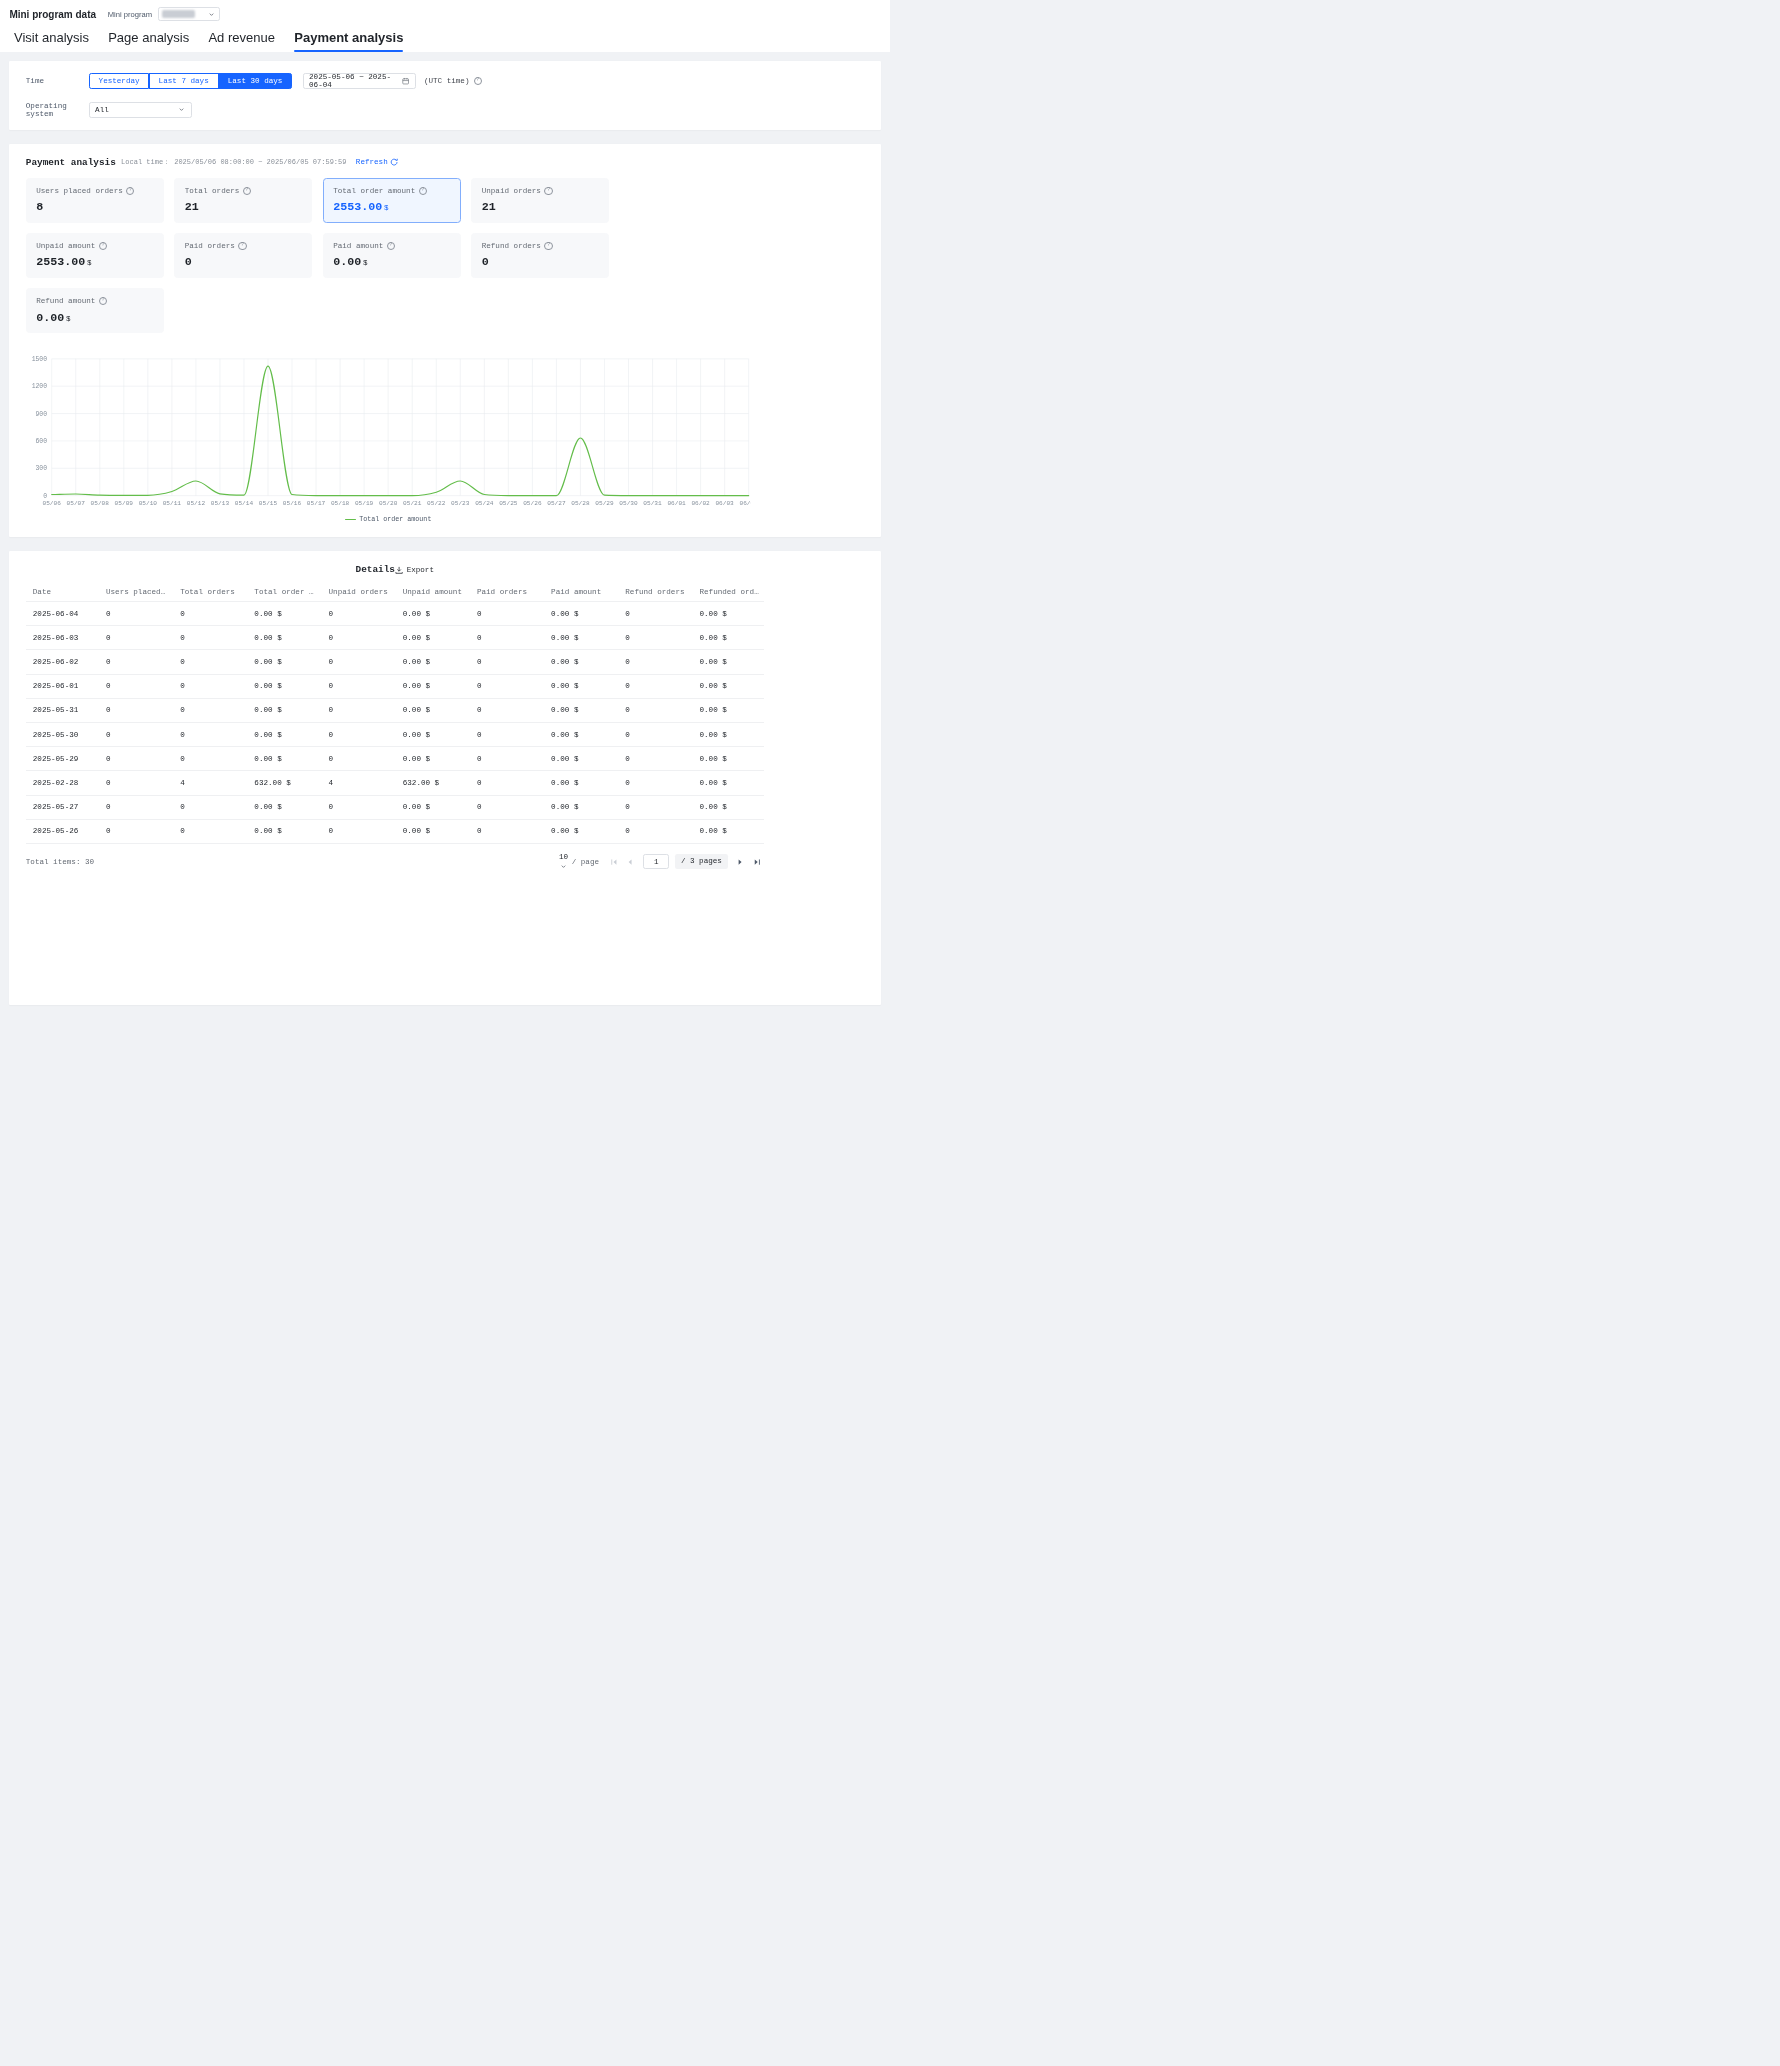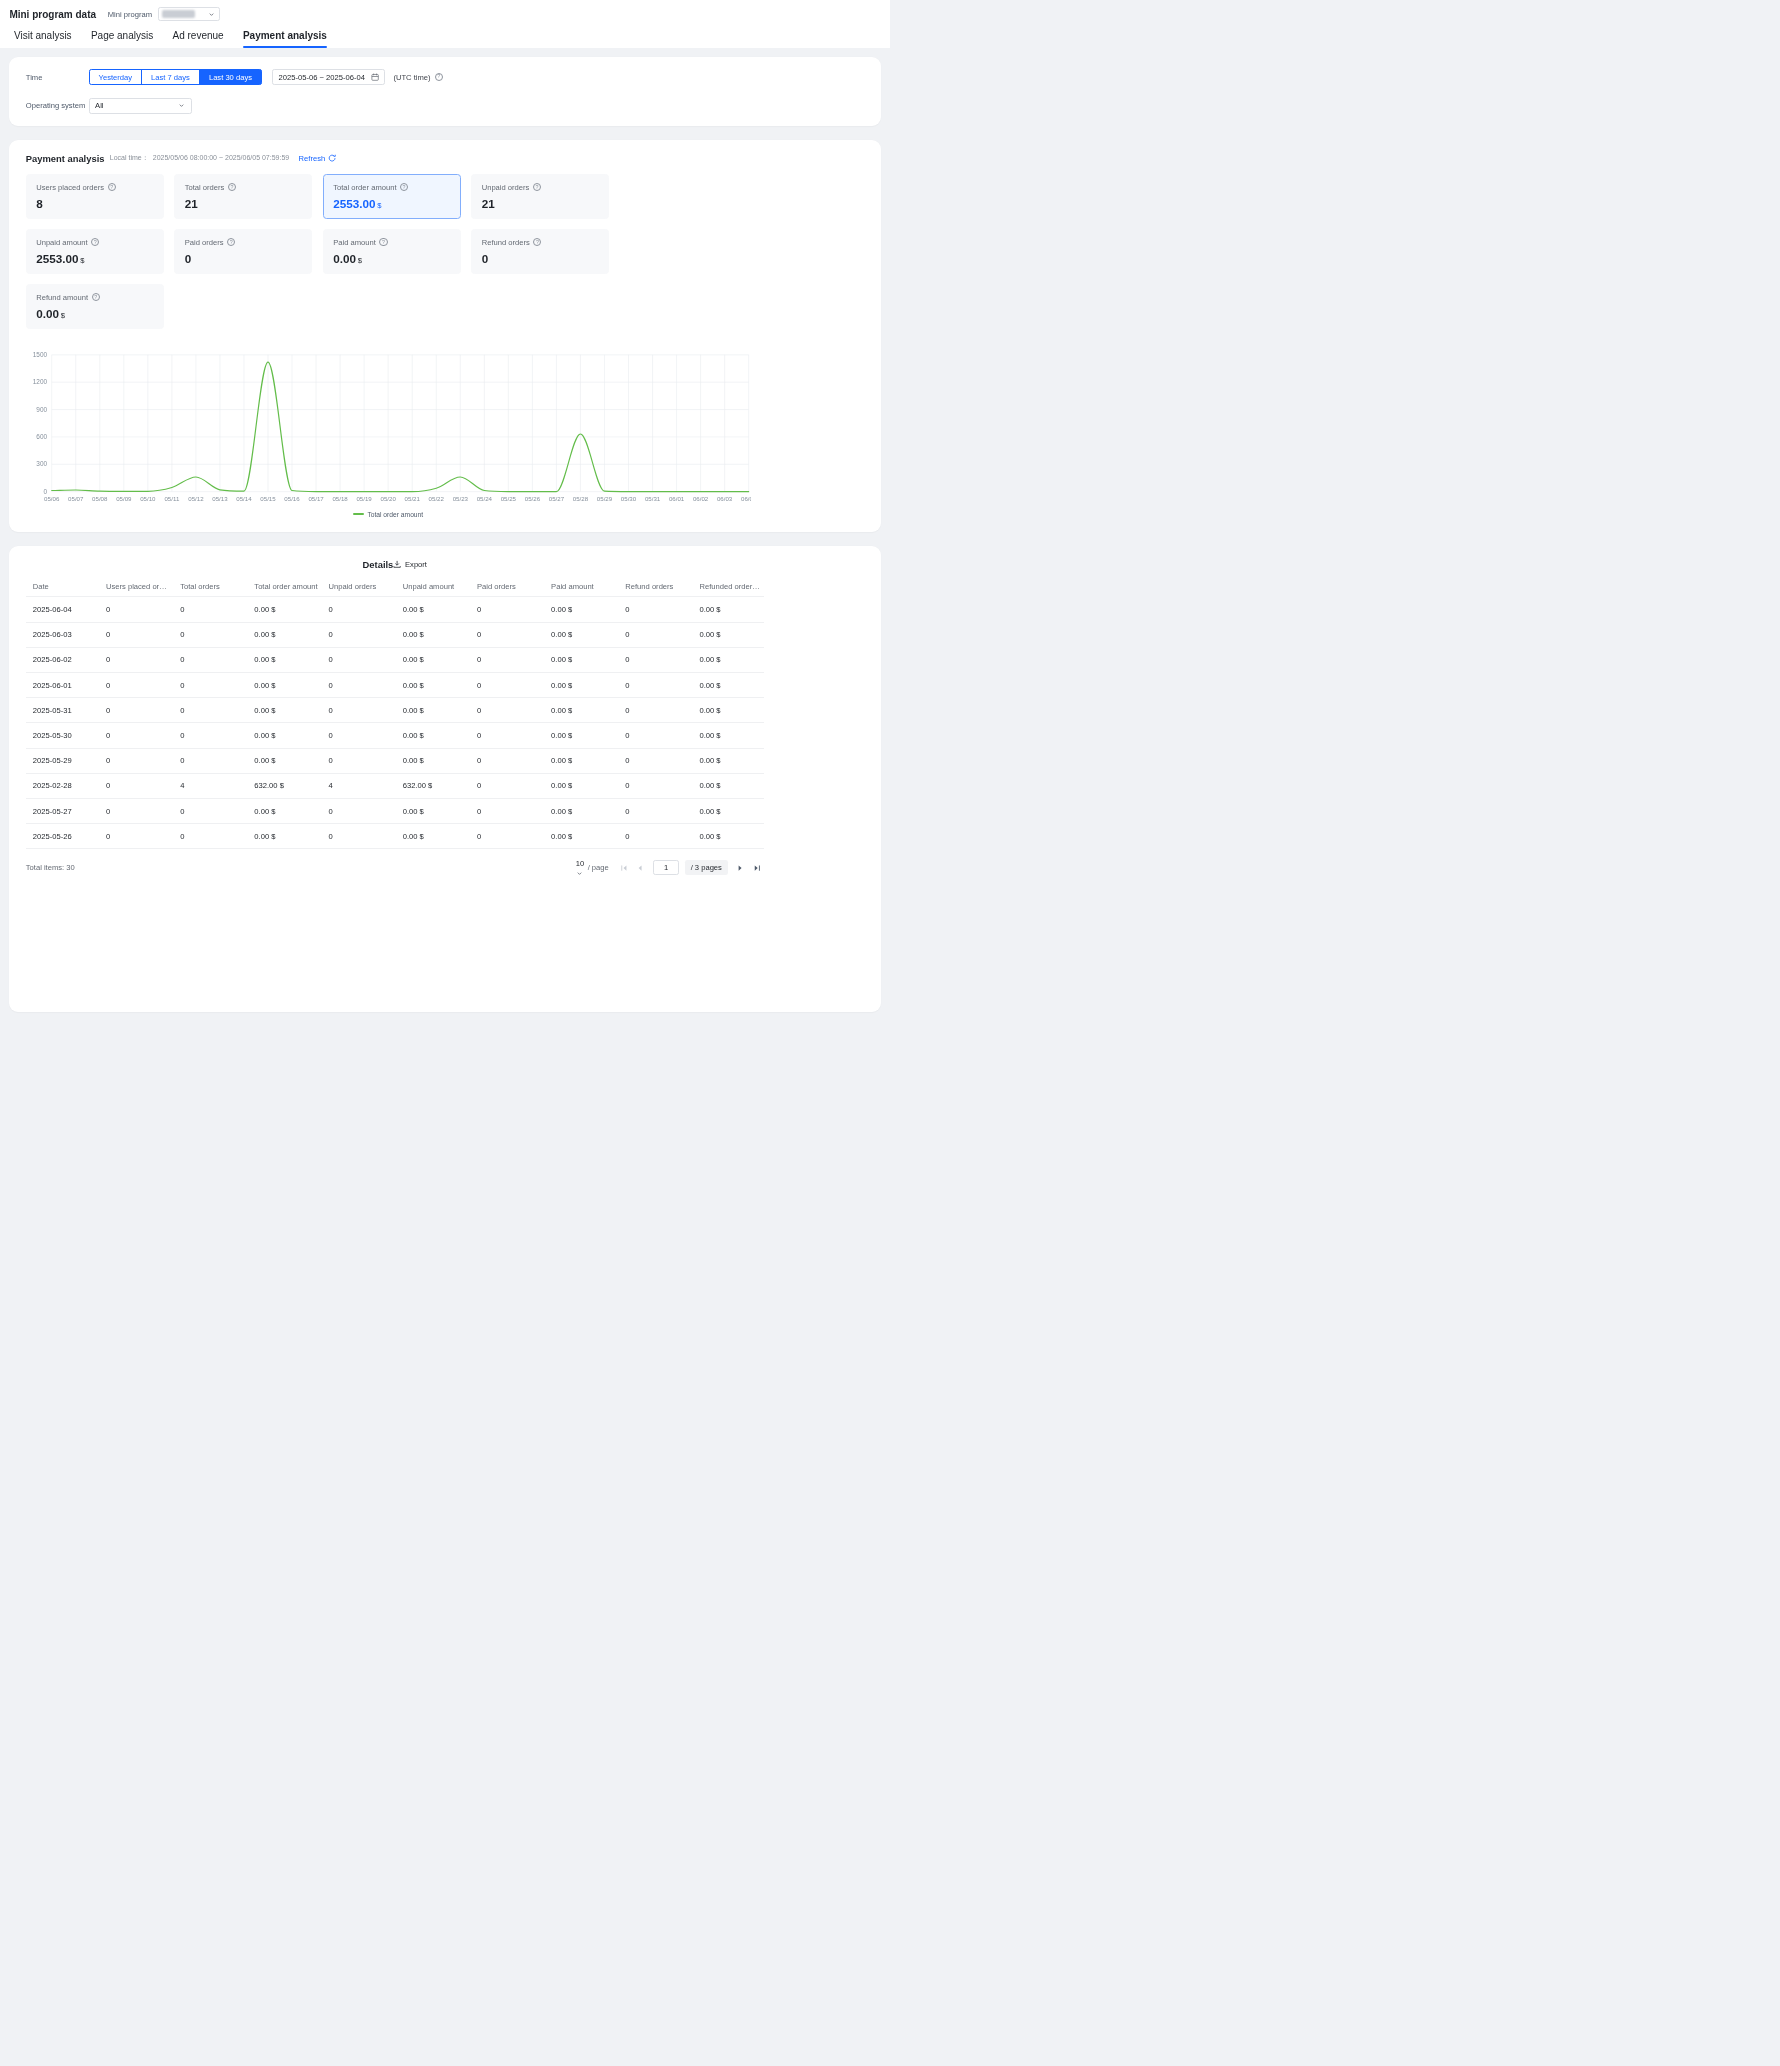--- a/index.html
+++ b/index.html
@@ -14,25 +14,25 @@
     --accent: #1664ff;
   }
   .white-head { background:#fff; }
   .topbar { display:flex; align-items:center; padding:7px 9.4px 1.2px; }
   .topbar h1 { font-size:10px; margin:0 11.7px 0 0; font-weight:bold; }
   .prog-label { color:#4e5969; margin-right:5.8px; }
   .prog-select { width:62px; height:14px; border:0.6px solid #dde0e5; border-radius:2.3px; background:#fff;
     display:flex; align-items:center; justify-content:space-between; padding:0 3.5px; cursor:pointer; }
   .redacted { width:33px; height:7.6px; background:#c9cdd4; border-radius:1.8px; filter:blur(1.2px); }
   .tabs { display:flex; gap:19.3px; padding:2.9px 14px 0; }
-  .tab { padding:5.3px 0 6.4px; font-size:10px; cursor:pointer; position:relative; color:#1f2329; }
+  .tab { padding:5.3px 0 6.4px; font-size:13px; cursor:pointer; position:relative; color:#1f2329; }
   .tab.active { font-weight:bold; }
   .tab.active::after { content:""; position:absolute; left:0; right:0; bottom:0; height:1.8px; border-radius:1.2px; background:var(--accent); }
   .content { padding:9.4px 9.4px 6.4px; }
-  .card { background:#fff; border-radius:9px; box-shadow:0 0.6px 1.2px rgba(0,0,0,.03); }
+  .card { background:#fff; border-radius:1px; box-shadow:0 0.6px 1.2px rgba(0,0,0,.03);font-family:Liberation Mono, monospace; }
 
   
   .filter-card { padding:11.7px 16.4px; }
   .filter-row { display:flex; align-items:center; }
   .filter-row + .filter-row { margin-top:12.3px; }
   .f-label { width:63px; color:#4e5969; flex:none; }
   .segmented { display:flex; }
   .seg { height:16.4px; padding:0 8.8px; font-size:7.6px; font-family:inherit; background:#fff;
     border:0.6px solid var(--accent); color:var(--accent); margin-left:-0.6px; cursor:pointer; }
   .seg:first-child { border-radius:2.3px 0 0 2.3px; margin-left:0; }

